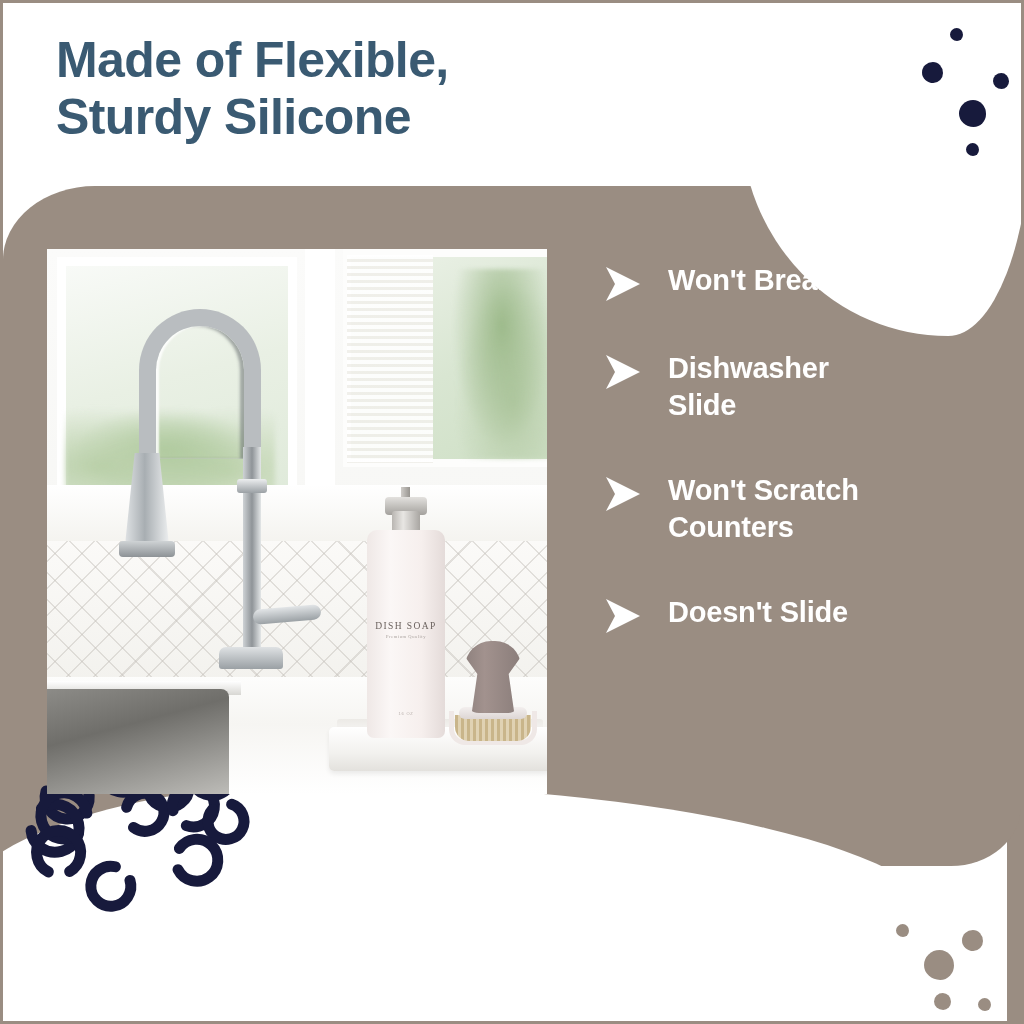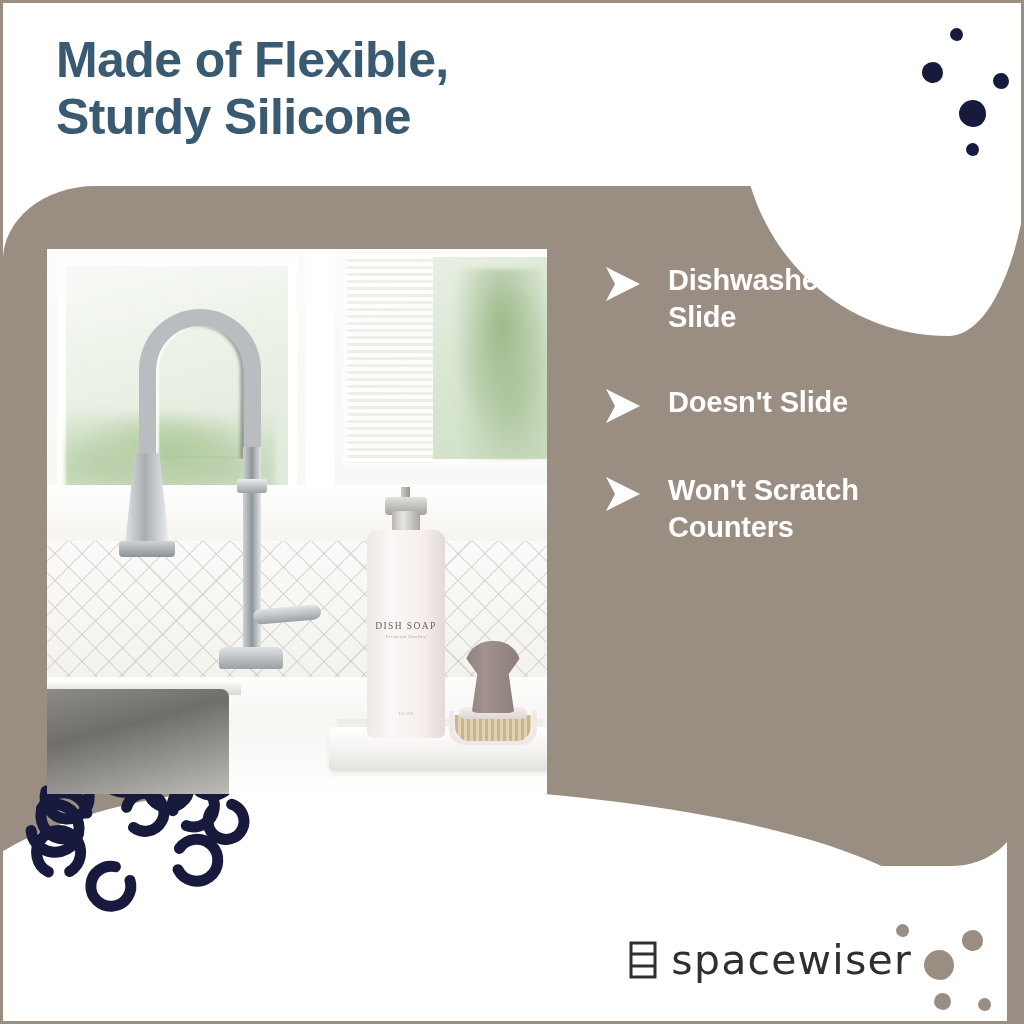--- a/index.html
+++ b/index.html
@@ -408,48 +408,56 @@
 
       <div class="ph-brush-cup"></div>
       <div class="ph-brush-bristles"></div>
       <div class="ph-brush-collar"></div>
       <div class="ph-brush-knob"></div>
     </div>
   </div>
 
   <div class="bullets">
 
+    <div class="bullet">
+      <span class="bullet-arrow">
+        <svg viewBox="0 0 38 36">
+            <path d="M2 1 L36 18 L2 35 L11 18 Z" fill="#ffffff"></path>
+          </svg>
+      </span>
+      <span class="bullet-text">Won't Break</span>
+    </div>
 
     <div class="bullet">
       <span class="bullet-arrow">
         <svg viewBox="0 0 38 36">
             <path d="M2 1 L36 18 L2 35 L11 18 Z" fill="#ffffff"></path>
           </svg>
       </span>
       <span class="bullet-text">Dishwasher
 Slide</span>
     </div>
 
     <div class="bullet">
       <span class="bullet-arrow">
         <svg viewBox="0 0 38 36">
             <path d="M2 1 L36 18 L2 35 L11 18 Z" fill="#ffffff"></path>
           </svg>
       </span>
-      <span class="bullet-text">Doesn't Slide</span>
+      <span class="bullet-text">Won't Scratch
+Counters</span>
     </div>
 
     <div class="bullet">
       <span class="bullet-arrow">
         <svg viewBox="0 0 38 36">
             <path d="M2 1 L36 18 L2 35 L11 18 Z" fill="#ffffff"></path>
           </svg>
       </span>
-      <span class="bullet-text">Won't Scratch
-Counters</span>
+      <span class="bullet-text">Doesn't Slide</span>
     </div>
 
   </div>
 
   <div class="crescents">
     <svg viewBox="0 0 300 180">
       <g fill="none" stroke="#171a3c" stroke-width="11" stroke-linecap="round">
         <path d="M30 36 A22 22 0 1 0 40 16" transform="rotate(20 32 30)"></path>
         <path d="M84 24 A20 20 0 1 0 96 8" transform="rotate(-35 88 20)"></path>
         <path d="M146 14 A21 21 0 1 0 160 2" transform="rotate(55 150 12)"></path>
@@ -467,26 +475,16 @@
   </div>
 
   <div class="dot-cluster-taupe">
     <span class="dot taupe" style="left:16px;top:26px;width:13px;height:13px;"></span>
     <span class="dot taupe" style="left:82px;top:32px;width:21px;height:21px;"></span>
     <span class="dot taupe" style="left:44px;top:52px;width:30px;height:30px;"></span>
     <span class="dot taupe" style="left:54px;top:95px;width:17px;height:17px;"></span>
     <span class="dot taupe" style="left:98px;top:100px;width:13px;height:13px;"></span>
   </div>
 
-  <div class="logo">
-    <span class="logo-mark">
-      <svg viewBox="0 0 30 38">
-        <rect x="3" y="2" width="24" height="34" fill="none" stroke="#2f2f2f" stroke-width="3"></rect>
-        <line x1="3" y1="13" x2="27" y2="13" stroke="#2f2f2f" stroke-width="3"></line>
-        <line x1="3" y1="25" x2="27" y2="25" stroke="#2f2f2f" stroke-width="3"></line>
-      </svg>
-    </span>
-    <span class="logo-text">spacewiser</span>
-  </div>
 
   <div class="outer-frame"></div>
 
 </div>
 
 </body></html>

